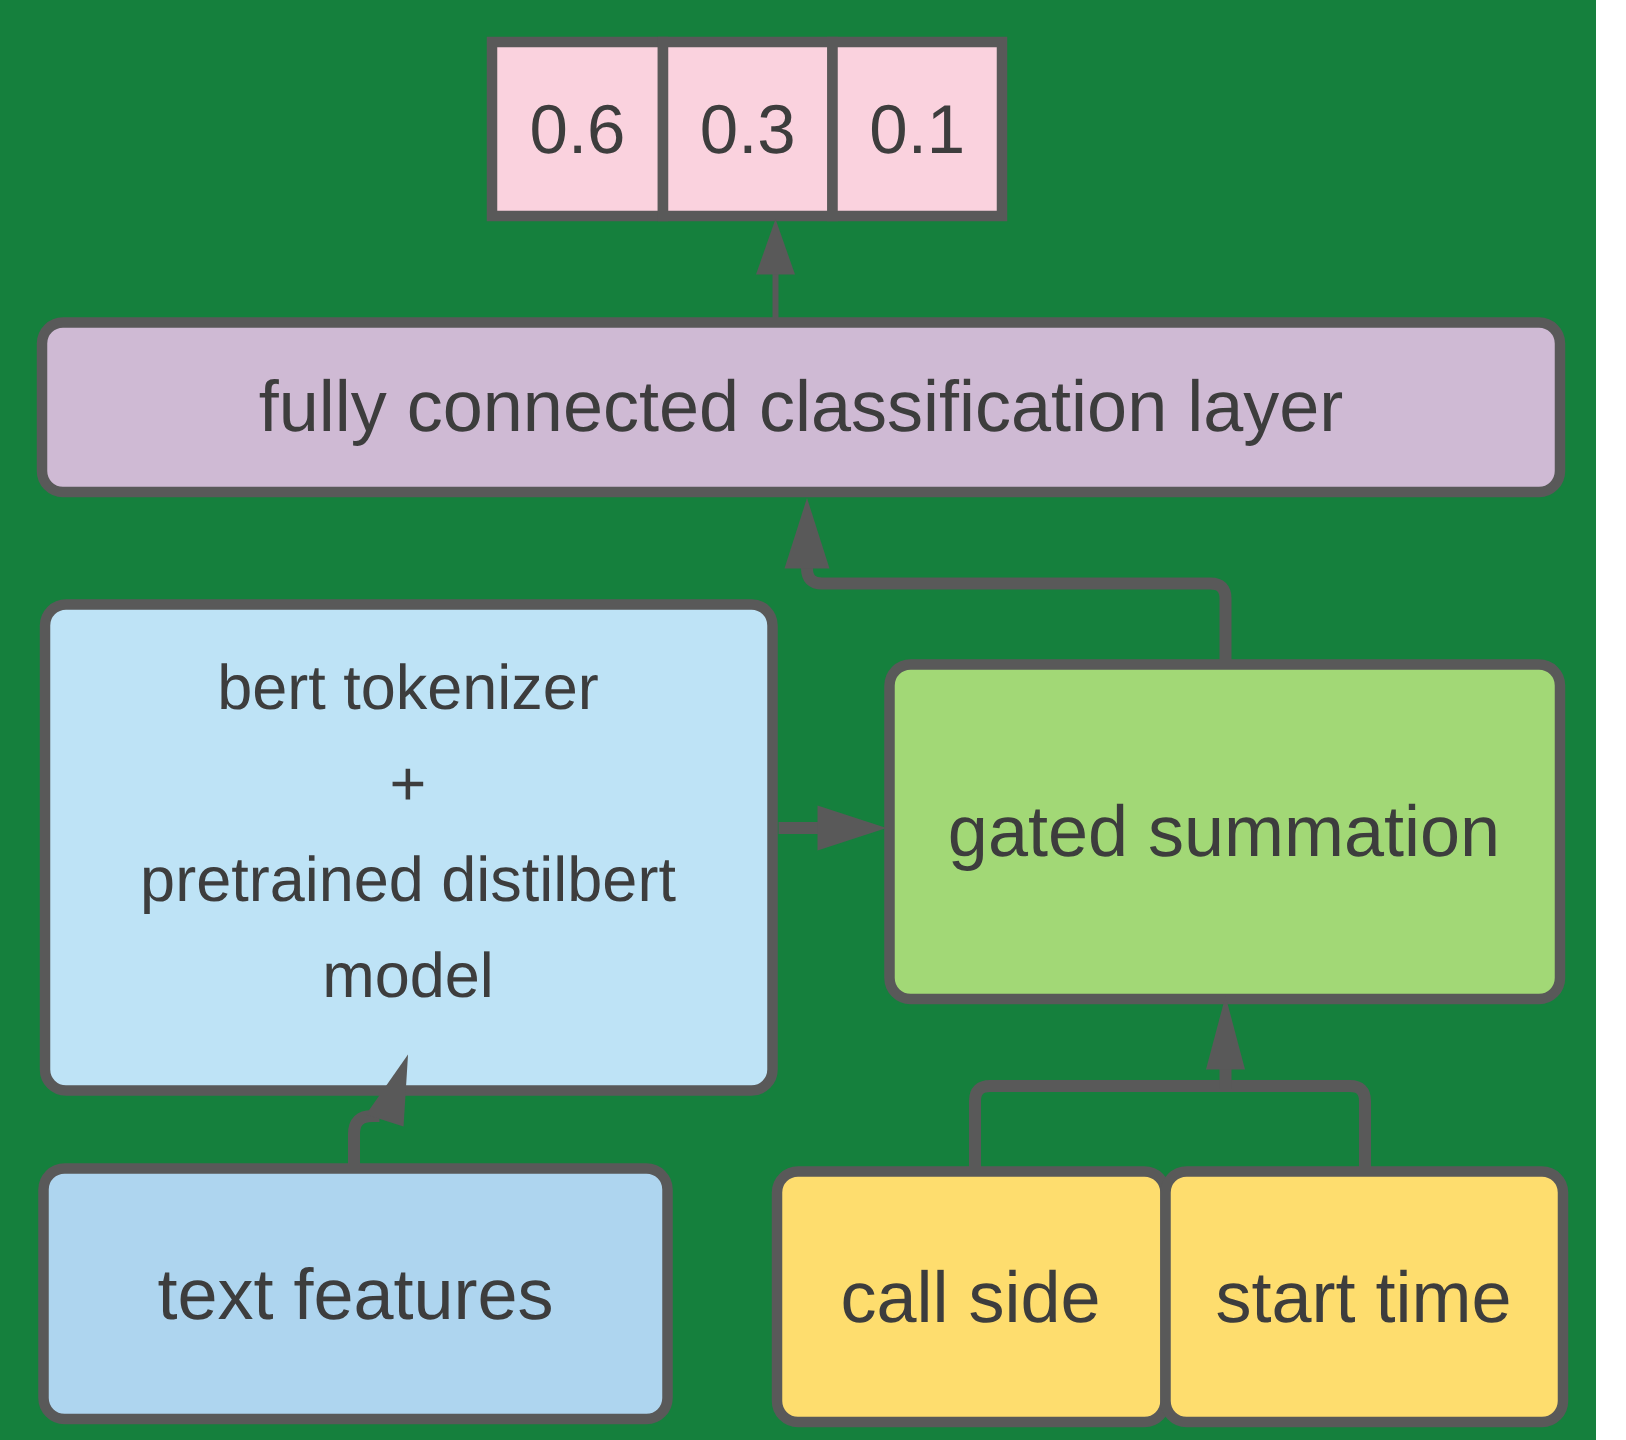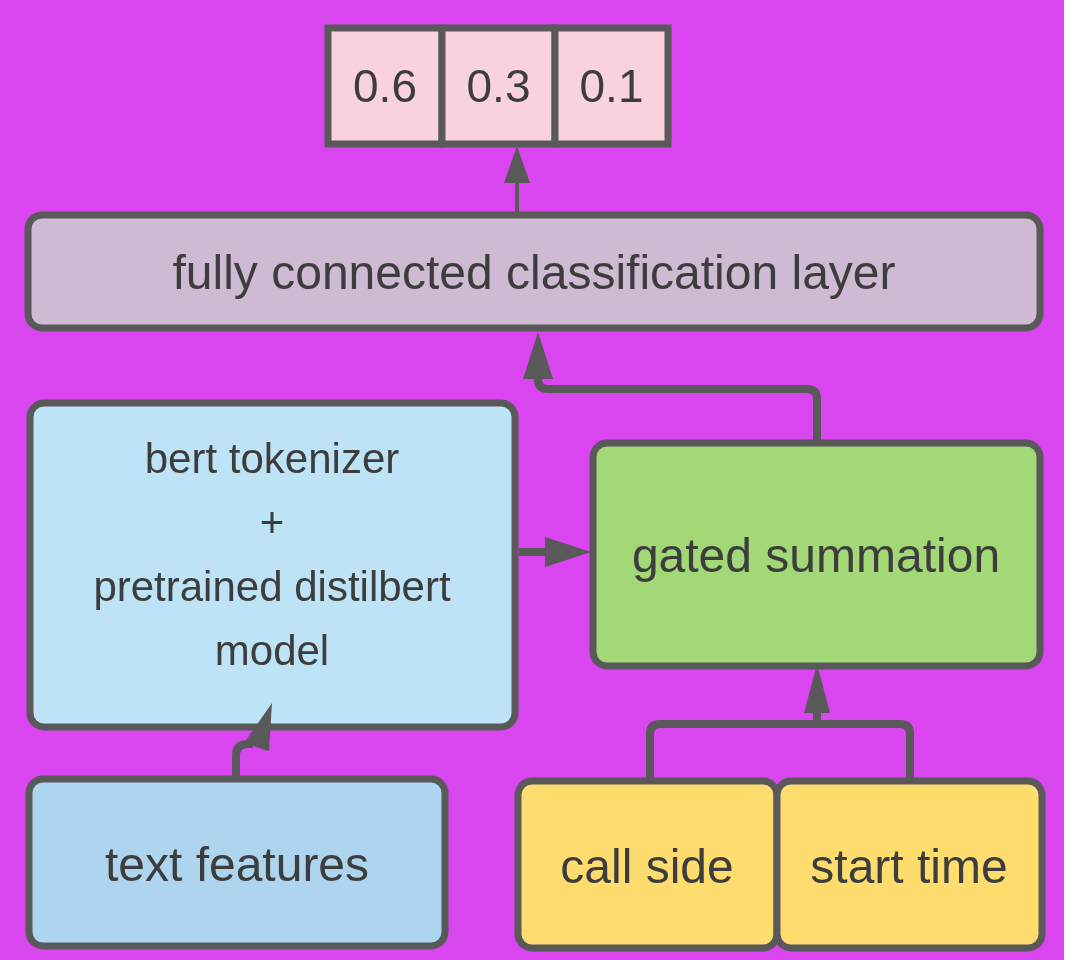--- a/index.html
+++ b/index.html
@@ -4,21 +4,21 @@
 <style>
   html, body {
     margin: 0;
     padding: 0;
     background: #ffffff;
   }
   .canvas {
     width: 1064px;
     height: 960px;
     position: relative;
-    background: #d946ef;
+    background: #15803d;
     font-family: "Liberation Sans", sans-serif;
   }
   svg { display: block; }
   .box {
     stroke: #595959;
     stroke-width: 7;
   }
   .cell {
     stroke: #595959;
     stroke-width: 7;

